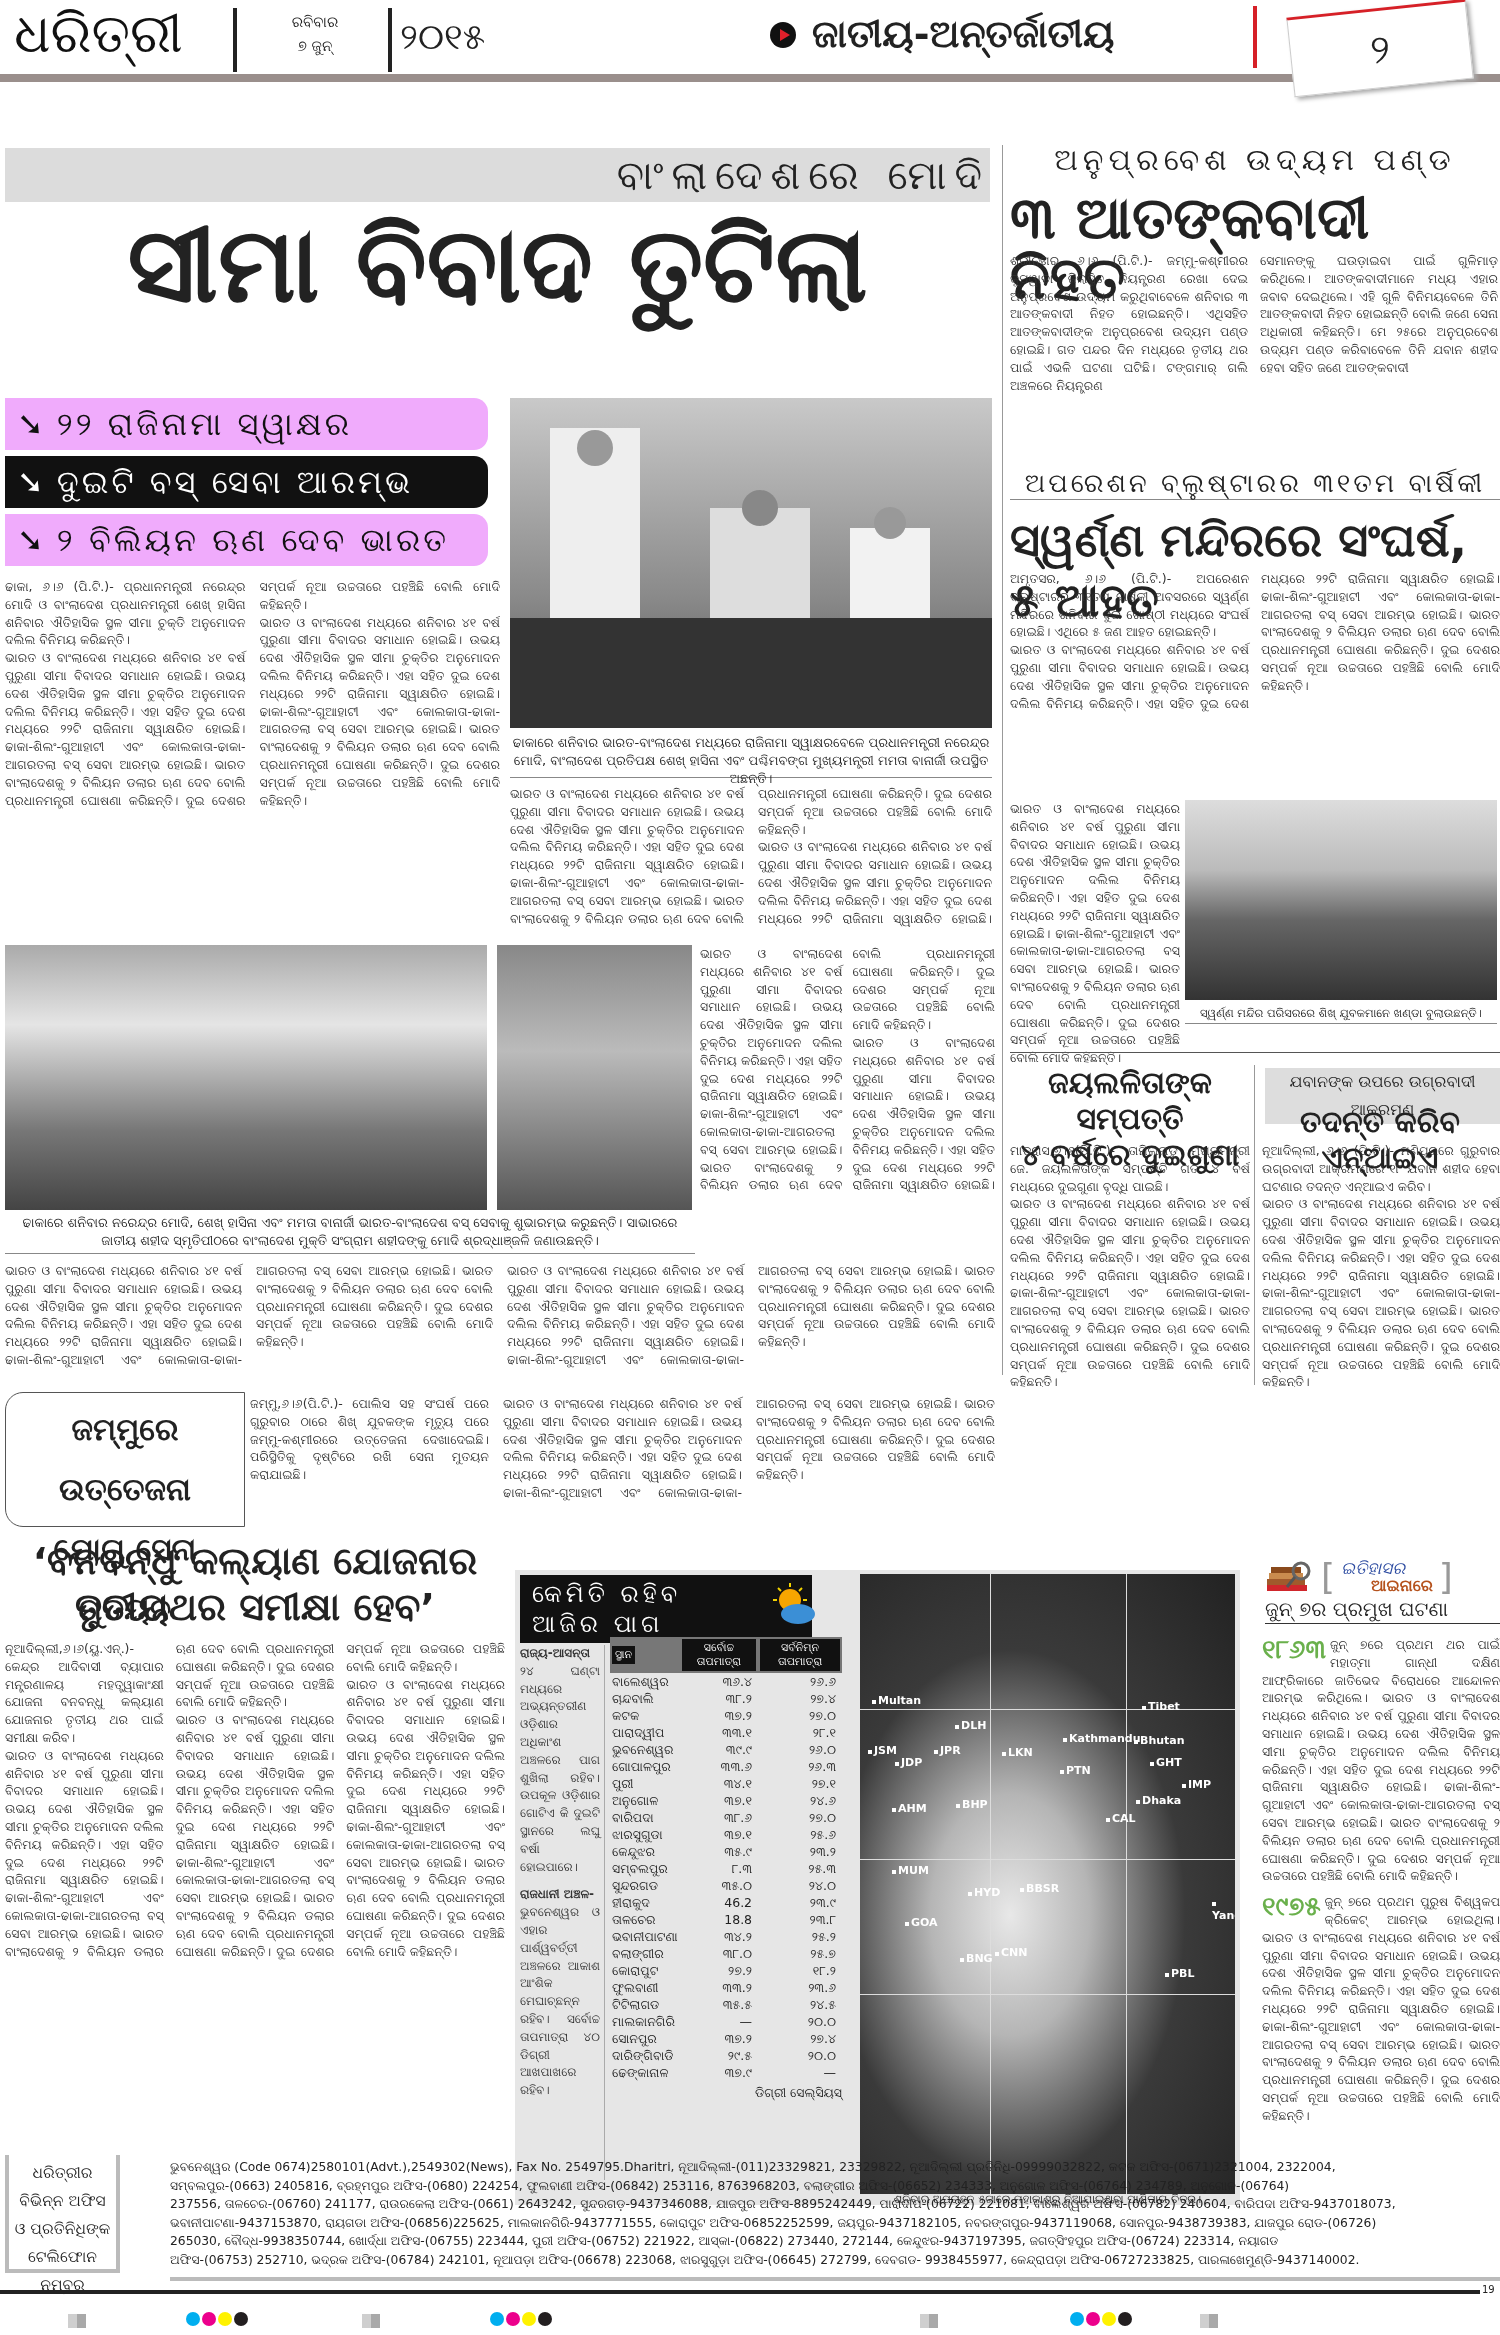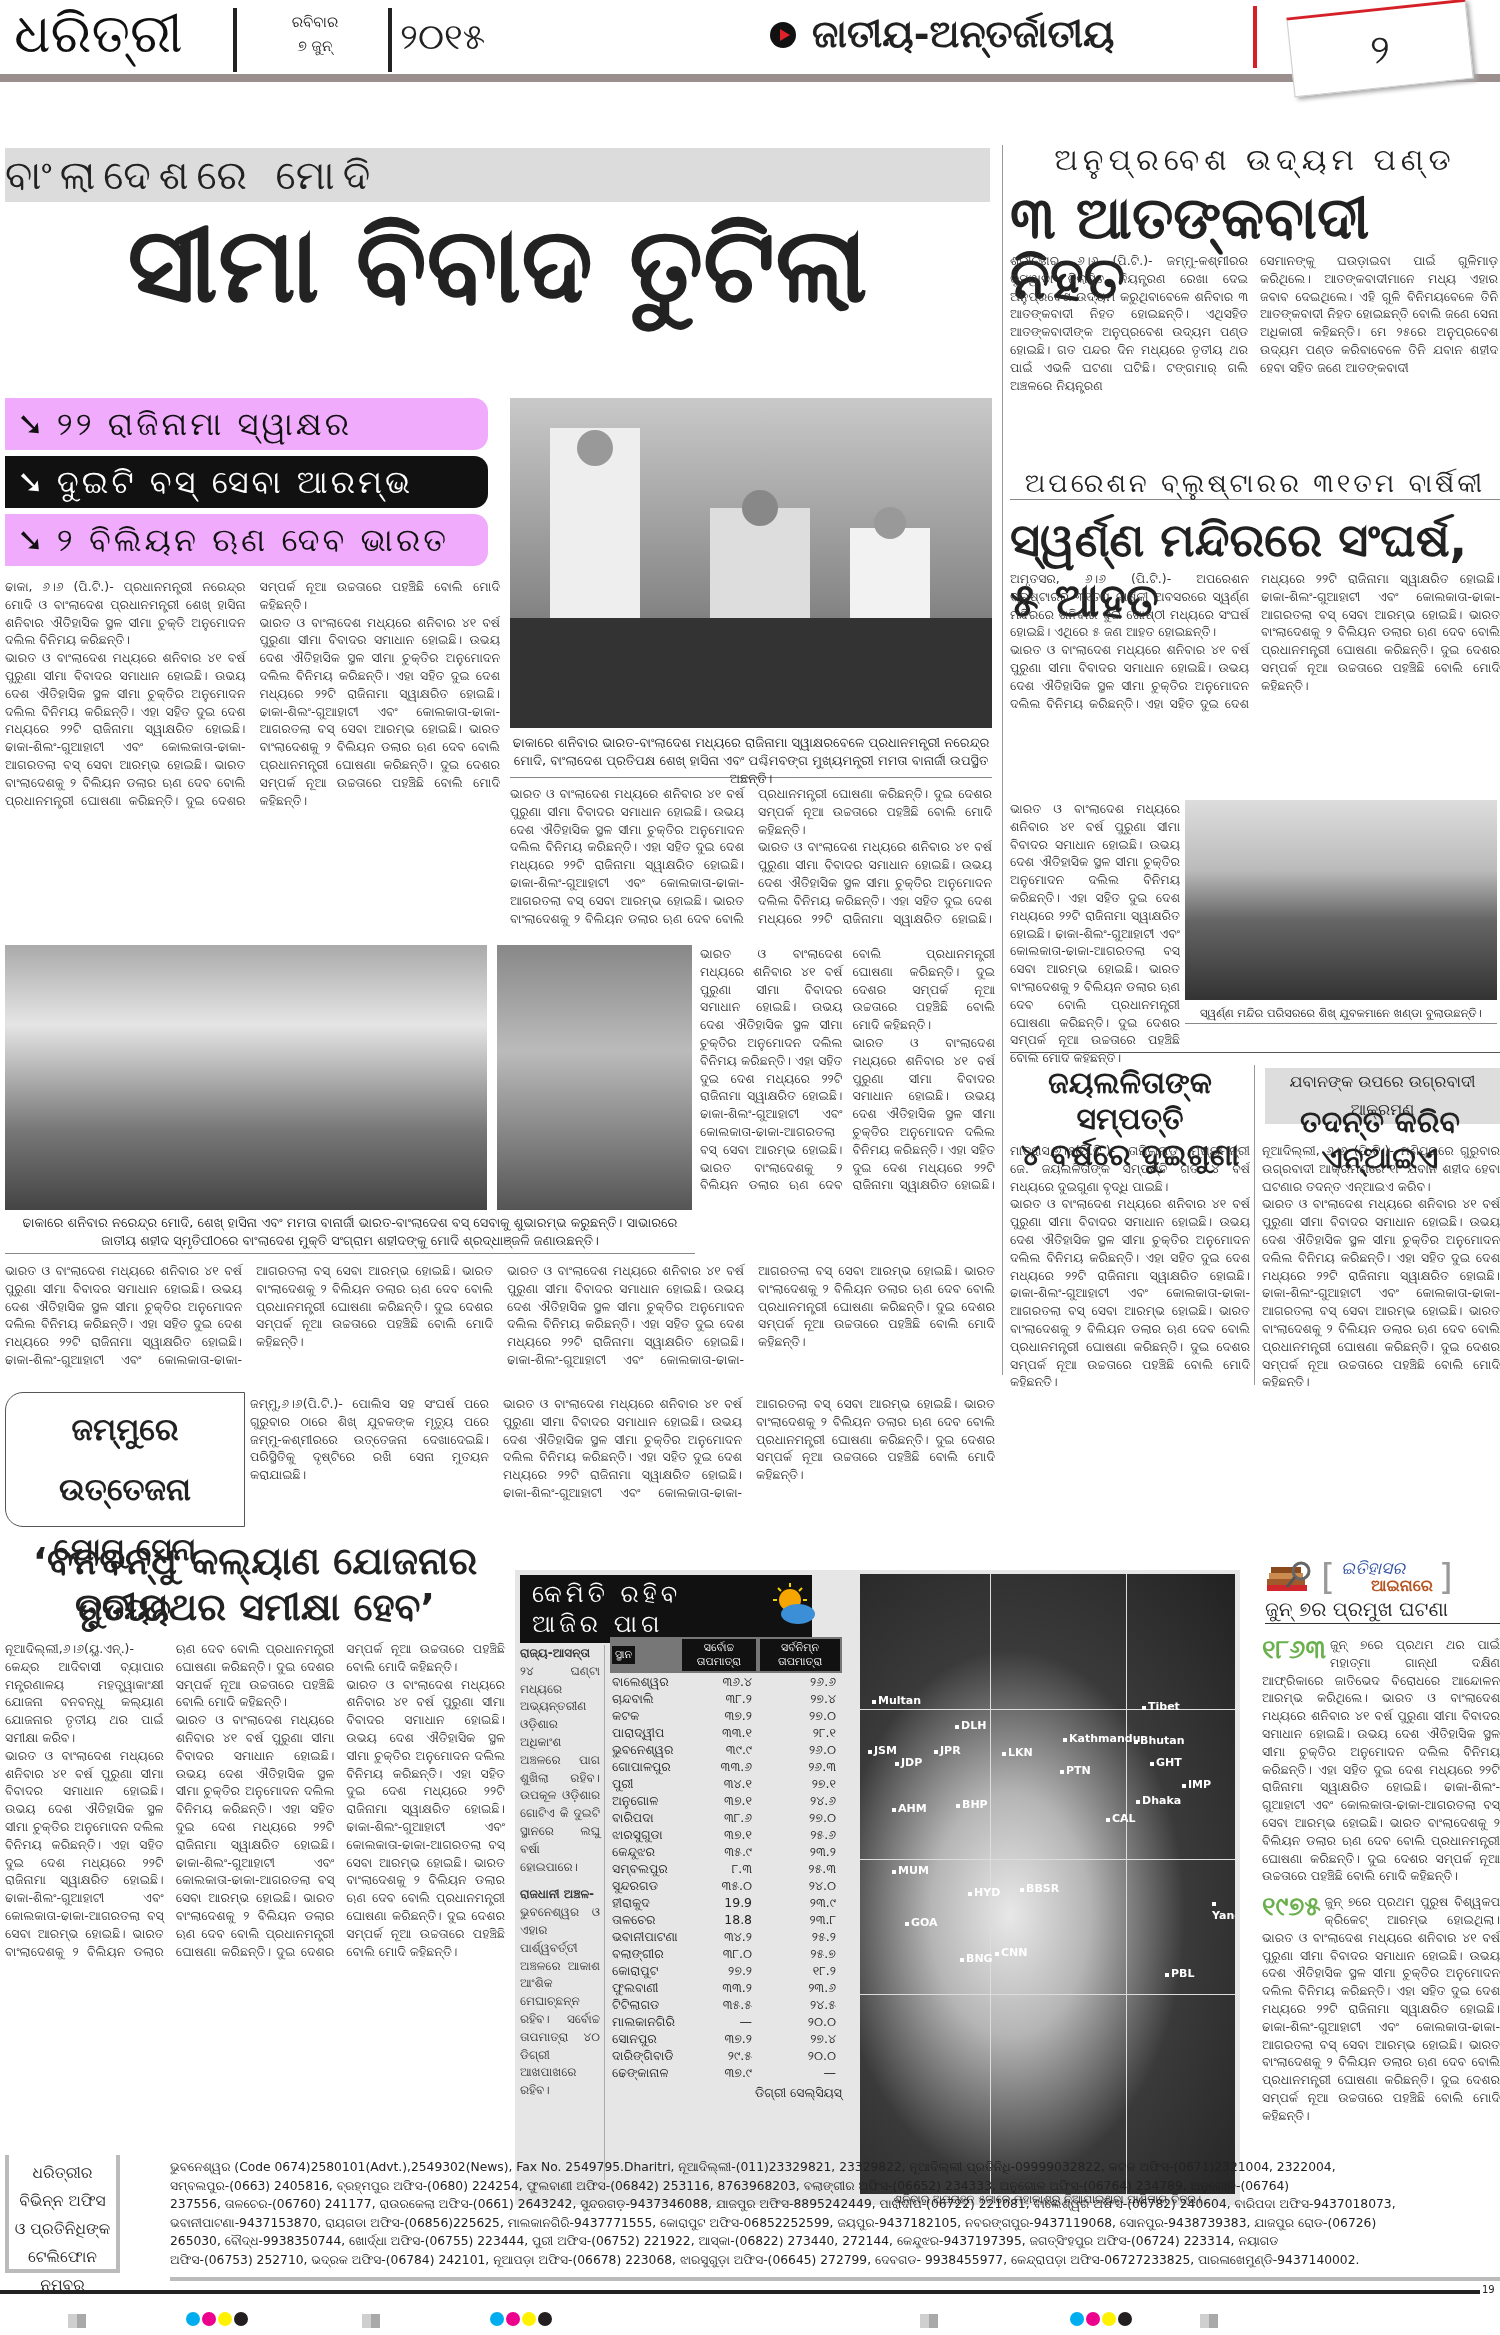--- a/index.html
+++ b/index.html
@@ -8,21 +8,21 @@
 .masthead{left:0;top:0;width:1500px;height:82px;border-bottom:8px solid #9a8f8c}
 .logo{left:14px;top:2px;font-size:54px;font-weight:normal;font-family:"DejaVu Serif",serif;color:#111}
 .vbar{width:4px;background:#222}
 .dateblk{left:275px;top:10px;width:80px;text-align:center;font-size:15px;line-height:24px}
 .year{left:400px;top:16px;font-size:36px}
 .section{left:770px;top:12px;font-size:38px;font-weight:bold;display:flex;align-items:center;gap:16px}
 .playic{width:26px;height:26px;border-radius:50%;background:#111;position:relative}
 .playic:after{content:"";position:absolute;left:10px;top:7px;border-left:10px solid #e0202a;border-top:6px solid transparent;border-bottom:6px solid transparent}
 .redbar{left:1253px;top:6px;width:4px;height:62px;background:#d62027}
 .pgnum{left:1290px;top:8px;width:180px;height:80px;background:#fff;border:1px solid #ccc;transform:rotate(-6deg);box-shadow:3px 3px 4px #aaa;font-size:40px;text-align:center;line-height:76px;border-top:3px solid #d62027}
-.kicker1{left:5px;top:148px;width:985px;height:54px;background:#dcdcdc;text-align:left;font-size:40px;line-height:54px;letter-spacing:8px}
+.kicker1{left:5px;top:148px;width:985px;height:54px;background:#dcdcdc;text-align:right;font-size:40px;line-height:54px;letter-spacing:8px}
 .headline1{left:5px;top:205px;width:985px;text-align:center;font-size:104px;font-weight:bold;line-height:120px}
 .bullet{left:5px;width:483px;height:52px;border-radius:0 14px 14px 0;font-size:32px;line-height:52px;padding-left:12px;letter-spacing:3px}
 .bullet .arr{display:inline-block;margin-right:10px;font-weight:bold}
 .b-light{background:#f0abfc;color:#111}
 .b-dark{background:#111;color:#fff}
 .photo{background:#7d7d7d;overflow:hidden}
 .photo.light{background:linear-gradient(180deg,#c9c9c9,#8a8a8a 60%,#555)}
 .caption{font-size:13px;text-align:center;line-height:18px;color:#222;border-bottom:1px solid #888}
 .txt{font-size:12.5px;line-height:17.8px;color:#333;text-align:justify;overflow:hidden}
 .txt p{margin:0}
@@ -266,21 +266,21 @@
           <td class="n">୮.୩</td>
           <td class="n">୨୫.୩</td>
         </tr>
         <tr>
           <td>ସୁନ୍ଦରଗଡ</td>
           <td class="n">୩୫.୦</td>
           <td class="n">୨୪.୦</td>
         </tr>
         <tr>
           <td>ହୀରାକୁଦ</td>
-          <td class="n">19.9</td>
+          <td class="n">46.2</td>
           <td class="n">୨୩.୯</td>
         </tr>
         <tr>
           <td>ତାଳଚେର</td>
           <td class="n">18.8</td>
           <td class="n">୨୩.୮</td>
         </tr>
         <tr>
           <td>ଭବାନୀପାଟଣା</td>
           <td class="n">୩୪.୨</td>

